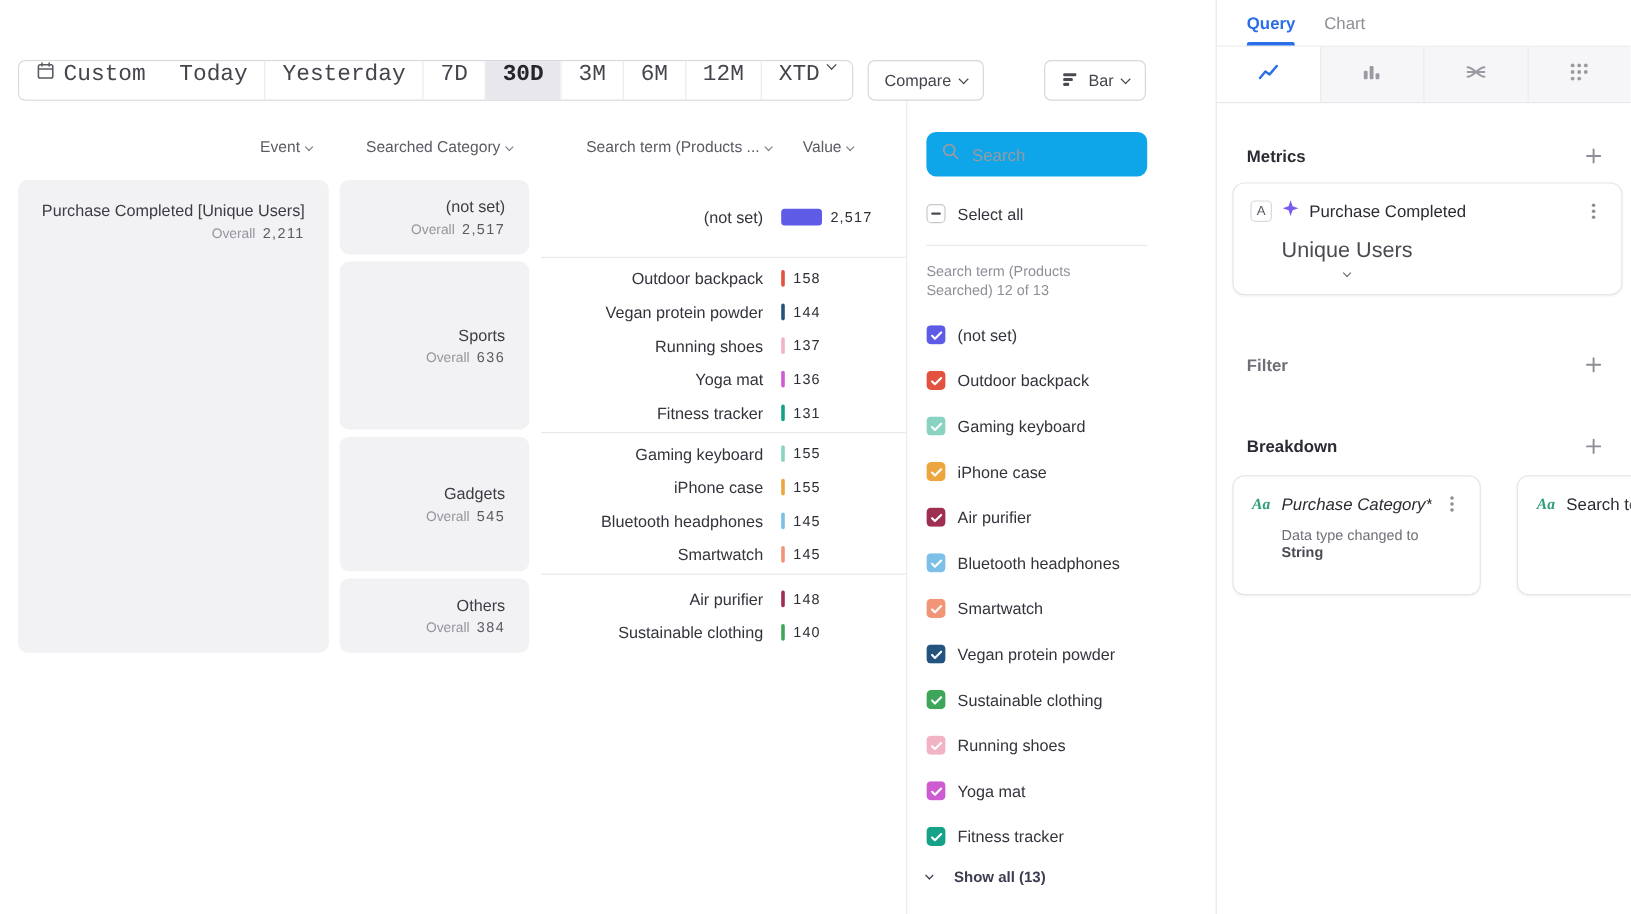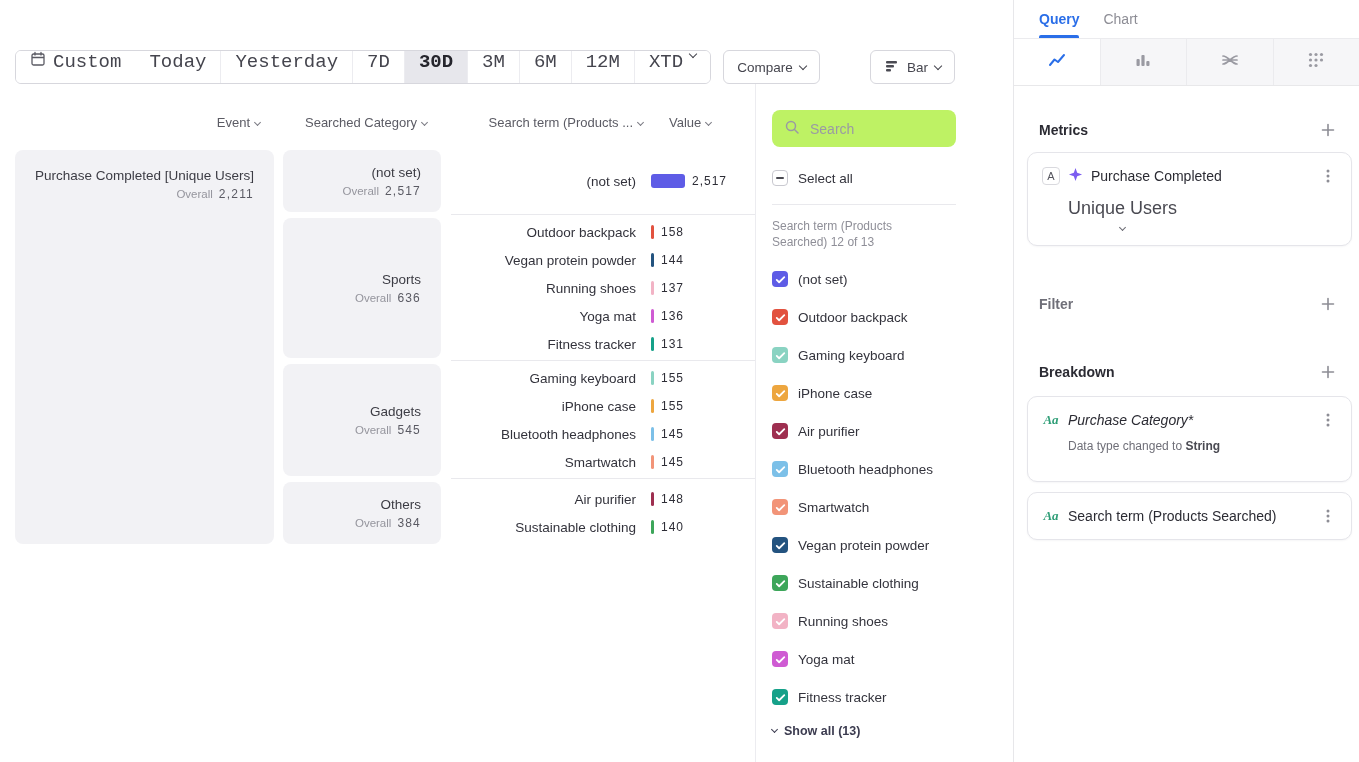--- a/index.html
+++ b/index.html
@@ -46,34 +46,34 @@
     justify-content:center;text-align:right;padding-right:20px;}
   .cat-name{font-size:13.5px;color:#3c3c44;}
   .terms{width:304px;display:flex;flex-direction:column;justify-content:center;}
   .term-row{height:28px;display:flex;align-items:center;}
   .term-label{width:200px;text-align:right;padding-right:15px;font-size:13.5px;color:#33333c;white-space:nowrap;}
   .value-cell{width:104px;display:flex;align-items:center;}
   .bar{height:14px;border-radius:3px;margin-right:7px;flex:none;}
   .value-text{font-size:12px;color:#2d2d36;letter-spacing:1px;}
   
   .legend{width:258px;flex:none;border-left:1px solid #ececf0;padding:26px 0 0 16px;}
-  .search-box{width:184px;height:37px;background:#bef264;border-radius:8px;display:flex;align-items:center;
+  .search-box{width:184px;height:37px;background:#0ea5e9;border-radius:8px;display:flex;align-items:center;
     gap:8px;padding:0 12px;}
   .search-box input{border:none;background:transparent;outline:none;font-size:14px;color:#33333c;width:120px;
     font-family:inherit;}
   .search-box input::placeholder{color:#9a9aa3;}
   .select-all{margin-top:20px;height:22px;display:flex;align-items:center;gap:10px;font-size:13.5px;color:#33333c;cursor:pointer;}
   .cb{width:16px;height:16px;border-radius:4px;display:inline-flex;align-items:center;justify-content:center;flex:none;border:1px solid transparent;}
   .cb-ind{background:#fff;border:1px solid #c9c9d0;}
   .cb-ind .dash{width:8px;height:2px;background:#4a4a52;border-radius:1px;}
   .legend-divider{width:184px;height:1px;background:#e9e9ed;margin-top:15px;}
   .legend-sublabel{margin:13px 0 10px;width:160px;font-size:12px;line-height:16px;color:#8f8f98;}
   .legend-item{height:38px;display:flex;align-items:center;gap:10px;cursor:pointer;}
   .legend-label{font-size:13.5px;color:#33333c;}
-  .show-all{height:30px;display:flex;align-items:center;gap:7px;font-size:12.5px;font-weight:600;color:#3c3c50;cursor:pointer;}
+  .show-all{height:30px;display:flex;align-items:center;gap:18px;font-size:12.5px;font-weight:600;color:#3c3c50;cursor:pointer;}
   .show-all .chev{width:5px;height:5px;border-width:1.4px;margin-bottom:3px;}
   
   .sidebar{width:346px;flex:none;border-left:1px solid #e7e7ea;display:flex;flex-direction:column;}
   .side-tabs{height:38px;display:flex;align-items:center;gap:24px;padding-left:25px;}
   .qtab{font-size:14px;color:#8d8d95;cursor:pointer;position:relative;height:100%;display:flex;align-items:center;}
   .qtab.active{color:var(--accent);font-weight:700;}
   .qtab.active::after{content:'';position:absolute;left:0;right:0;bottom:0;height:3px;background:var(--accent);border-radius:2px 2px 0 0;}
   .icon-strip{height:48px;display:flex;border-top:1px solid #ebebee;border-bottom:1px solid #e8e8ea;}
   .icon-tab{flex:1;background:#f6f6f8;display:flex;align-items:center;justify-content:center;color:#9a9aa2;
     border-left:1px solid #ebebee;cursor:pointer;}
@@ -90,21 +90,21 @@
     display:inline-flex;align-items:center;justify-content:center;flex:none;}
   .card-name{font-size:14px;color:#2b2b33;flex:1;white-space:nowrap;overflow:hidden;}
   .card-name.italic{font-style:italic;}
   .kebab{color:#8d8d95;background:none;border:none;cursor:pointer;display:flex;padding:2px;}
   .card-sub{margin:12px 0 0 26px;font-size:18px;color:#4a4a52;display:inline-flex;align-items:center;gap:6px;cursor:pointer;flex-direction:column;}
   .card-sub .chev{width:5px;height:5px;border-width:1.3px;color:#6a6a73;}
   .card-note{margin:9px 0 15px 26px;font-size:12px;color:#6f6f78;}
   .card-note b{color:#4a4a52;}
   .aa-icon{font-size:13px;font-weight:700;color:#2f9e77;font-family:"Liberation Serif",serif;font-style:italic;flex:none;width:18px;text-align:center;}
   .mt34{margin-top:34px;} .mt12{margin-top:12px;} .mt48{margin-top:48px;} .mt14{margin-top:14px;}
-  .cards-stack{display:flex;flex-direction:column;gap:10px;}
+  .cards-stack{display:flex;flex-direction:row;gap:10px;}
 </style>
 </head>
 <body>
 
 <div class="app">
 
   <div class="main">
 
     <div class="toolbar">
       <div class="seg">

